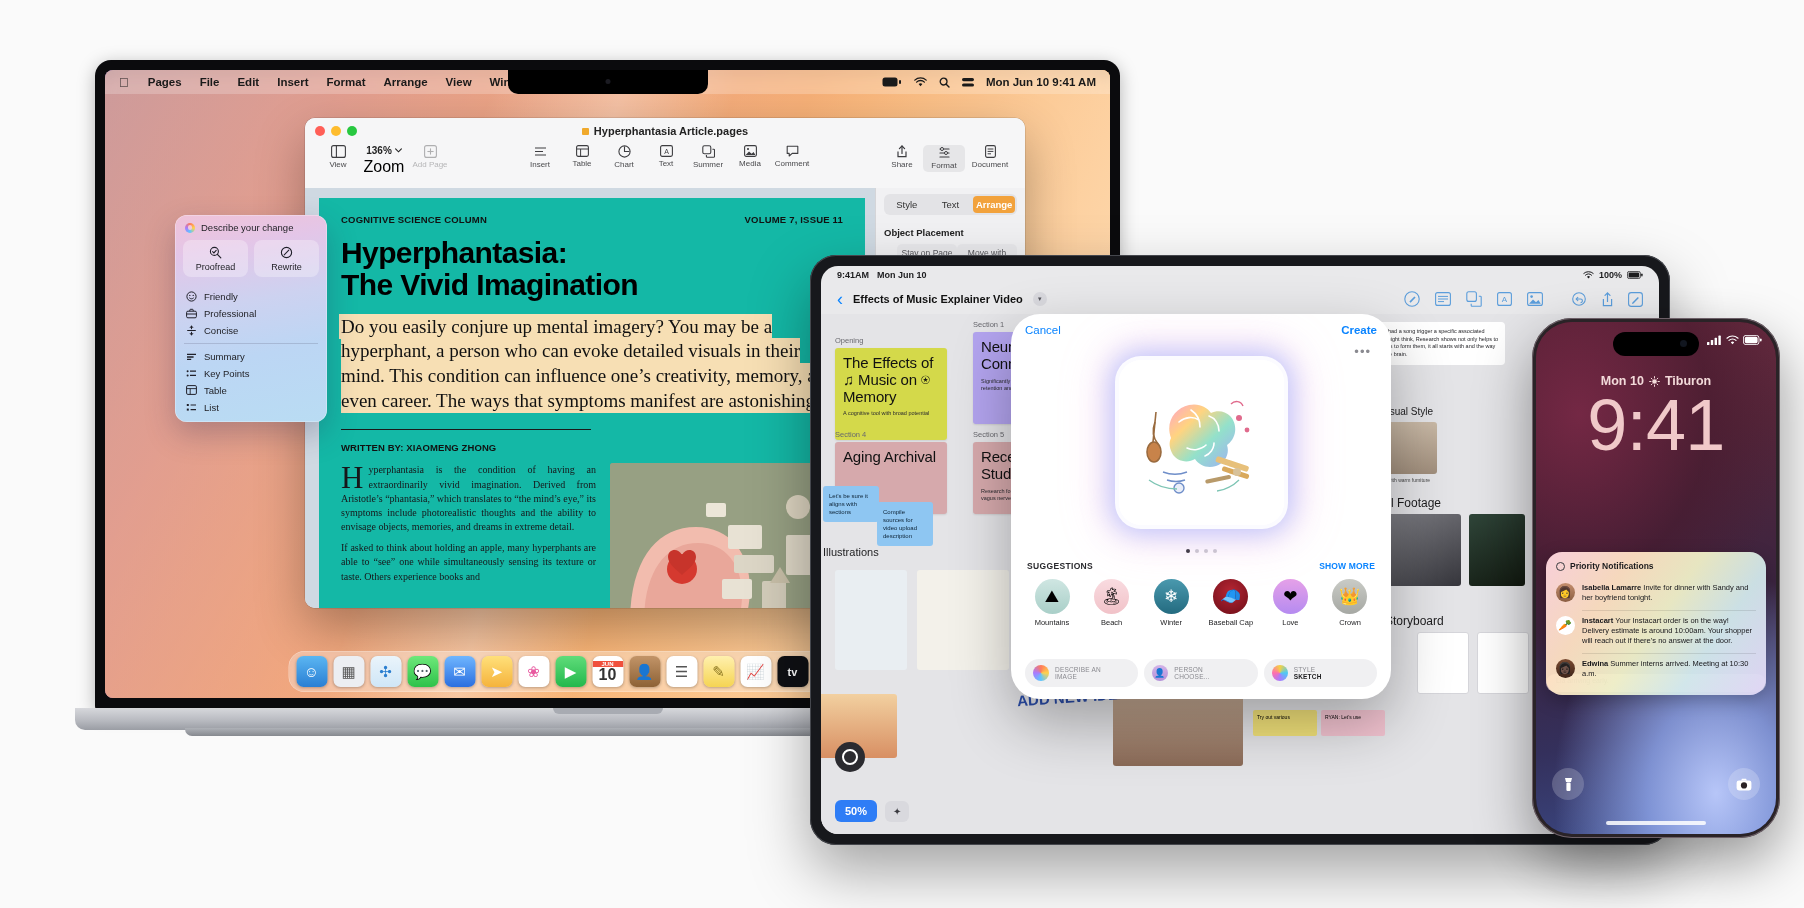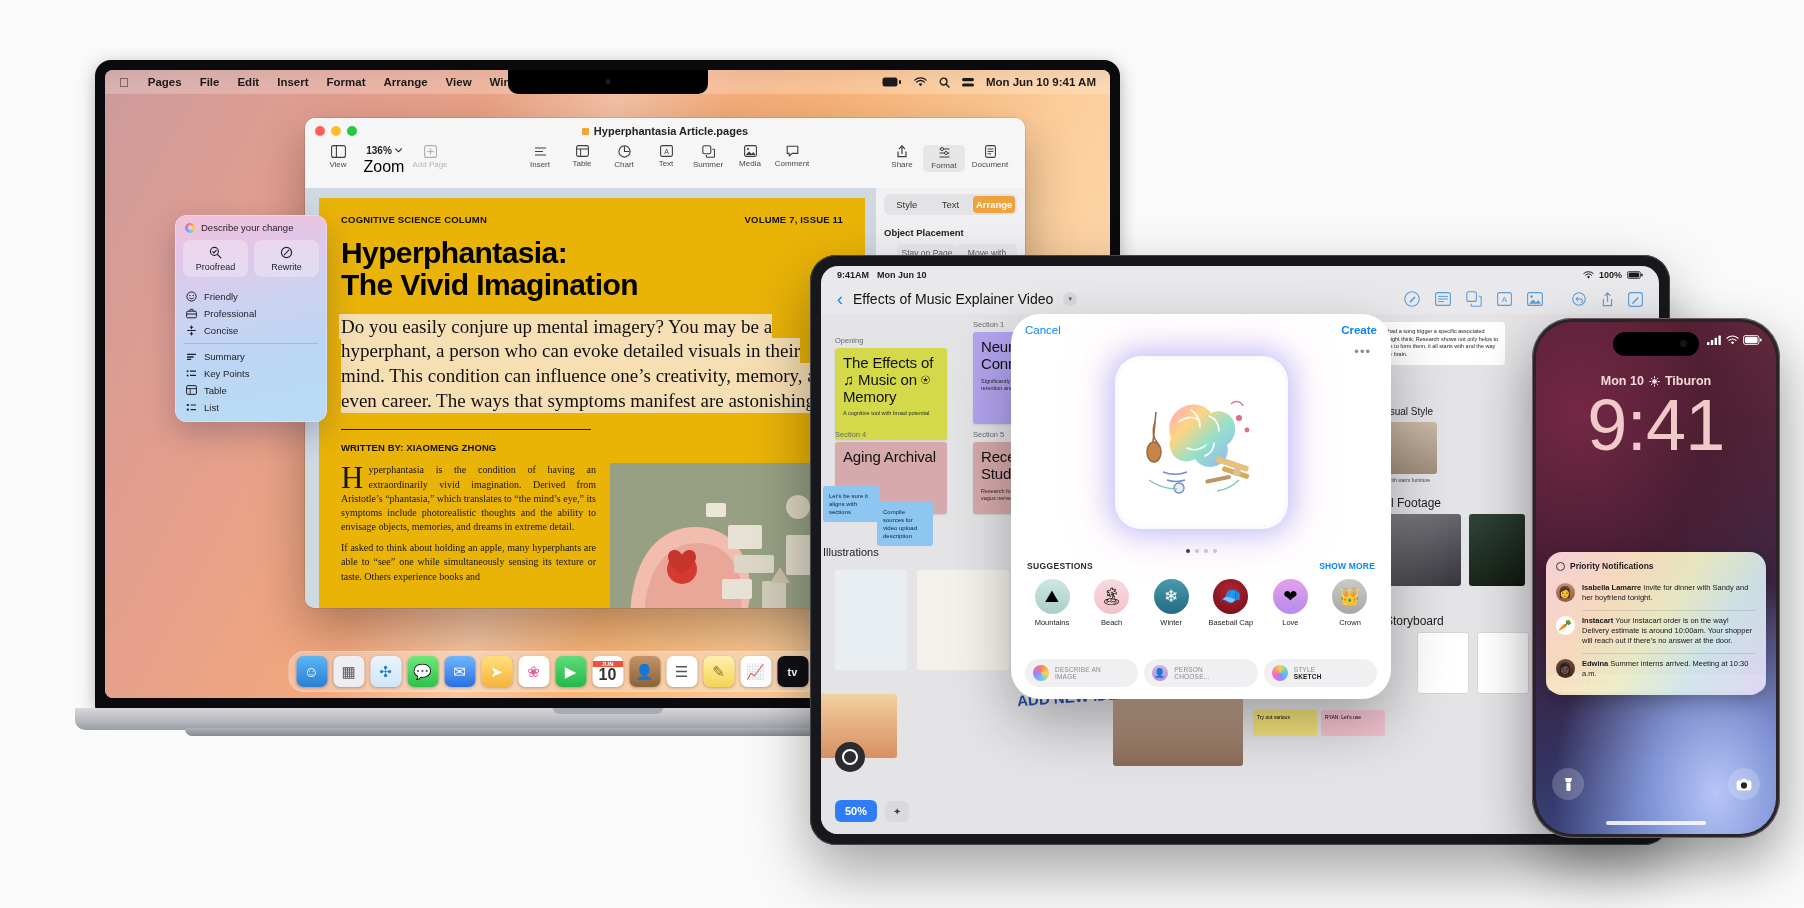--- a/index.html
+++ b/index.html
@@ -66,21 +66,21 @@
   .tb-item { display:flex; flex-direction:column; align-items:center; gap:2px; min-width:42px; color:#3d3d40; }
   .tb-item .lbl { font-size:8px; color:#4a4a4d; }
   .tb-item.dim { opacity:.38; }
   .tb-zoom { display:flex; flex-direction:column; align-items:center; gap:2px; min-width:50px;}
   .zoom-pill { font-size:10px; font-weight:600; color:#222; display:flex; align-items:center; gap:3px;}
   .tb-space { flex: 1; }
   .tb-right { display:flex; gap:4px; align-items:flex-start;}
   .tb-item.active-box { background:#e6e6e8; border-radius:5px; padding:2px 4px;}
   .pw-body { position:absolute; left:0; right:0; top:70px; bottom:0; display:flex; }
   .doc-area { flex:1; background:#cfd9e2; overflow:hidden; position:relative; }
-  .doc-page { position:absolute; left:14px; right:10px; top:10px; bottom:-40px; background:#eab308; padding: 16px 22px;}
+  .doc-page { position:absolute; left:14px; right:10px; top:10px; bottom:-40px; background:#14b8a6; padding: 16px 22px;}
   .doc-kicker { font-size: 9.5px; font-weight:800; letter-spacing:.02em; color:#111; display:flex; justify-content:space-between;}
   .doc-title { font-family:"Liberation Sans",sans-serif; font-weight:800; font-size:30px; line-height:1.06; letter-spacing:-.02em; color:#000; margin-top:12px;}
   .doc-lede { font-family:"Liberation Serif", serif; font-size:19px; line-height:1.30; color:#111; margin-top:14px; }
   .doc-lede span.hl { background:#f7dfb4; box-shadow: 0 0 0 2px #f7dfb4; }
   .doc-rule { border:0; border-top:1.5px solid #1a1a1a; margin: 16px 0 12px; width: 250px;}
   .doc-byline { font-size:9.5px; font-weight:800; color:#111; letter-spacing:.01em;}
   .doc-cols { display:flex; gap:14px; margin-top:10px;}
   .doc-col { width: 255px; font-family:"Liberation Serif",serif; font-size:10px; line-height:1.42; color:#17171a; text-align:justify;}
   .dropcap { float:left; font-family:"Liberation Serif",serif; font-size:31px; line-height:.84; padding:2px 5px 0 0; font-weight:400;}
   .doc-illus { width: 215px; height: 160px; border-radius:3px; position:relative; overflow:hidden; background:#8e9a7c; }
@@ -138,21 +138,21 @@
 
   
   .ipad { position:absolute; left:810px; top:255px; width: 860px; height: 590px; z-index: 20; }
   .ipad-shell { position:absolute; inset:0; background:#17181c; border-radius:26px; padding:11px;
     box-shadow: 0 26px 60px rgba(0,0,0,.35), 0 0 0 1px #45474d inset; }
   .ipad-screen { width:100%; height:100%; border-radius:17px; overflow:hidden; background:#e9e9eb; position:relative; }
   .ip-status { height:18px; display:flex; align-items:center; padding: 0 16px; font-size:9px; font-weight:600; color:#1c1c1e; gap:8px;}
   .ip-status .right { margin-left:auto; display:flex; align-items:center; gap:5px;}
   .ip-nav { height: 30px; display:flex; align-items:center; padding: 0 16px; gap:10px; }
   .ip-back { color:#0a84ff; font-size:18px; line-height:1;}
-  .ip-doctitle { font-size:14px; font-weight:400; color:#111; }
+  .ip-doctitle { font-size:11px; font-weight:700; color:#111; }
   .ip-chev { width:14px;height:14px;border-radius:50%; background:#d9d9de; display:flex;align-items:center;justify-content:center; font-size:7px; color:#55555c;}
   .ip-tools { margin-left:auto; display:flex; align-items:center; gap:15px; color:#5b5d63; }
   .ip-canvas { position:absolute; left:0; right:0; top:48px; bottom:0; background:#e4e4e7; overflow:hidden;}
   .sec-label { font-size:7.5px; color:#68686e; margin-bottom:3px; }
   .note { border-radius:3px; padding:7px 8px; position:absolute; box-shadow:0 1px 2px rgba(0,0,0,.10); }
   .note h4 { font-size:15px; font-weight:500; line-height:1.12; color:#111; letter-spacing:-.01em;}
   .note p { font-size:5.5px; color:#2a2a2e; margin-top:5px; line-height:1.3;}
   .ip-blue-note { background:#8ec6f2; color:#0d2336; font-size:6px; border-radius:3px; padding:6px; line-height:1.35;}
   .ip-bottombar { position:absolute; left:14px; bottom:12px; display:flex; align-items:center; gap:8px; z-index:5;}
   .zoom-chip { background:#2e7df6; color:#fff; font-size:11px; font-weight:600; border-radius:6px; padding:5px 10px;}

